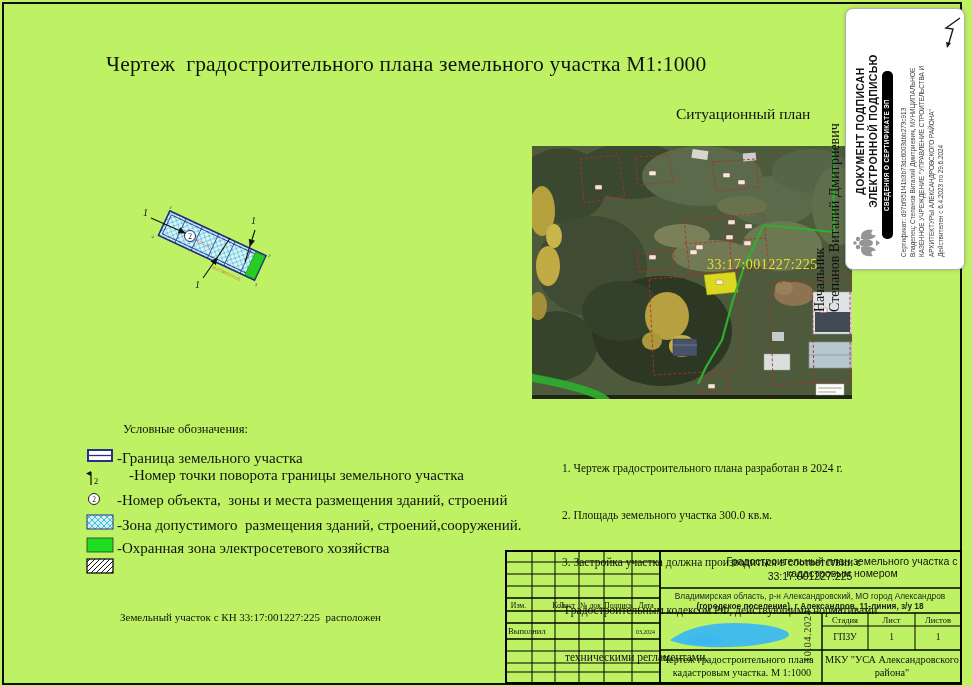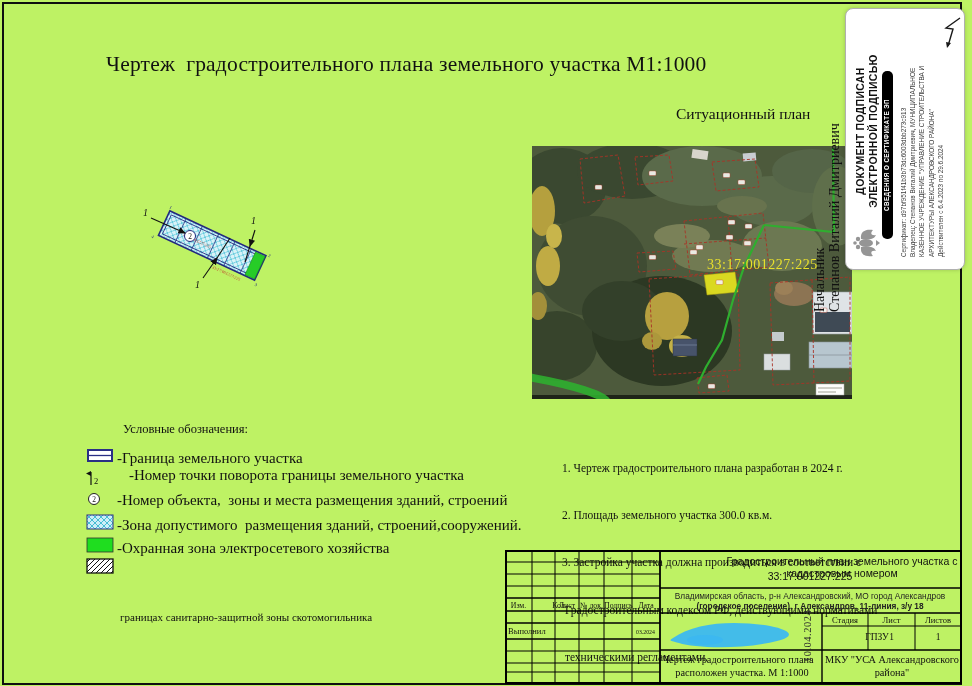--- a/index.html
+++ b/index.html
@@ -274,21 +274,21 @@
   <svg class="abs leg-sym" style="top:537px;" width="30" height="17">
     <rect x="1" y="1" width="26" height="14" fill="#1fdd1f" stroke="#333" stroke-width="0.8"></rect>
   </svg>
   <div class="abs leg-lab pre" style="top:540px;">-Охранная зона электросетевого хозяйства</div>
 
   <svg class="abs leg-sym" style="top:558px;" width="30" height="17">
     <rect x="1" y="1" width="26" height="14" fill="url(#diagHatch)" stroke="#111" stroke-width="1.3"></rect>
   </svg>
 
   <div id="legend-note" class="abs pre">
-    <div>границах санитарно-защитной зоны скотомогильника</div>
+    <div>Земельный участок с КН 33:17:001227:225  расположен</div>
     
   </div>
 
   <div id="notes" class="abs pre">
     <div>1. Чертеж градостроительного плана разработан в 2024 г.</div>
     <div>2. Площадь земельного участка 300.0 кв.м.</div>
     <div>3. Застройка участка должна производиться в соответствии с</div>
     <div> Градостроительным кодексом РФ, действующими нормативами</div>
     <div> техническими регламентами.</div>
   </div>
@@ -341,25 +341,25 @@
     <div class="t" style="left:131px;top:79px;font-size:5.8px;">03.2024</div>
 
     <svg class="t" style="left:160px;top:68px;" width="135" height="30" viewBox="0 0 135 30">
       <path d="M8,20 C30,4 70,2 105,8 C125,12 132,18 112,23 C75,32 30,30 14,25 C4,22 4,23 8,20 Z" fill="#3cb8f0" opacity="0.95"></path>
       <ellipse cx="40" cy="22" rx="18" ry="5" fill="#3cb8f0"></ellipse>
     </svg>
 
     <div class="t tb-stage center" style="left:317px;top:65px;width:46px;">Стадия</div>
     <div class="t tb-stage center" style="left:363px;top:65px;width:47px;">Лист</div>
     <div class="t tb-stage center" style="left:410px;top:65px;width:46px;">Листов</div>
-    <div class="t tb-val center" style="left:317px;top:82px;width:46px;padding-left:32px;">ГПЗУ</div>
+    <div class="t tb-val center" style="left:317px;top:82px;width:46px;">ГПЗУ</div>
     <div class="t tb-val center" style="left:363px;top:82px;width:47px;">1</div>
     <div class="t tb-val center" style="left:410px;top:82px;width:46px;">1</div>
 
     <div class="t tb-bot center" style="left:157px;top:104px;width:152px;">Чертеж градостроительного плана</div>
-    <div class="t tb-bot center" style="left:157px;top:117px;width:160px;">расположен участка. М 1:1000</div>
+    <div class="t tb-bot center" style="left:157px;top:117px;width:160px;">кадастровым участка. М 1:1000</div>
     <div class="t tb-bot center" style="left:319px;top:104px;width:136px;">МКУ "УСА Александровского</div>
     <div class="t tb-bot center" style="left:319px;top:117px;width:136px;">района"</div>
   </div>
 
   <div id="sign-date-rot" class="abs">10.04.2024</div>
 
 </div>
 
 </body></html>

